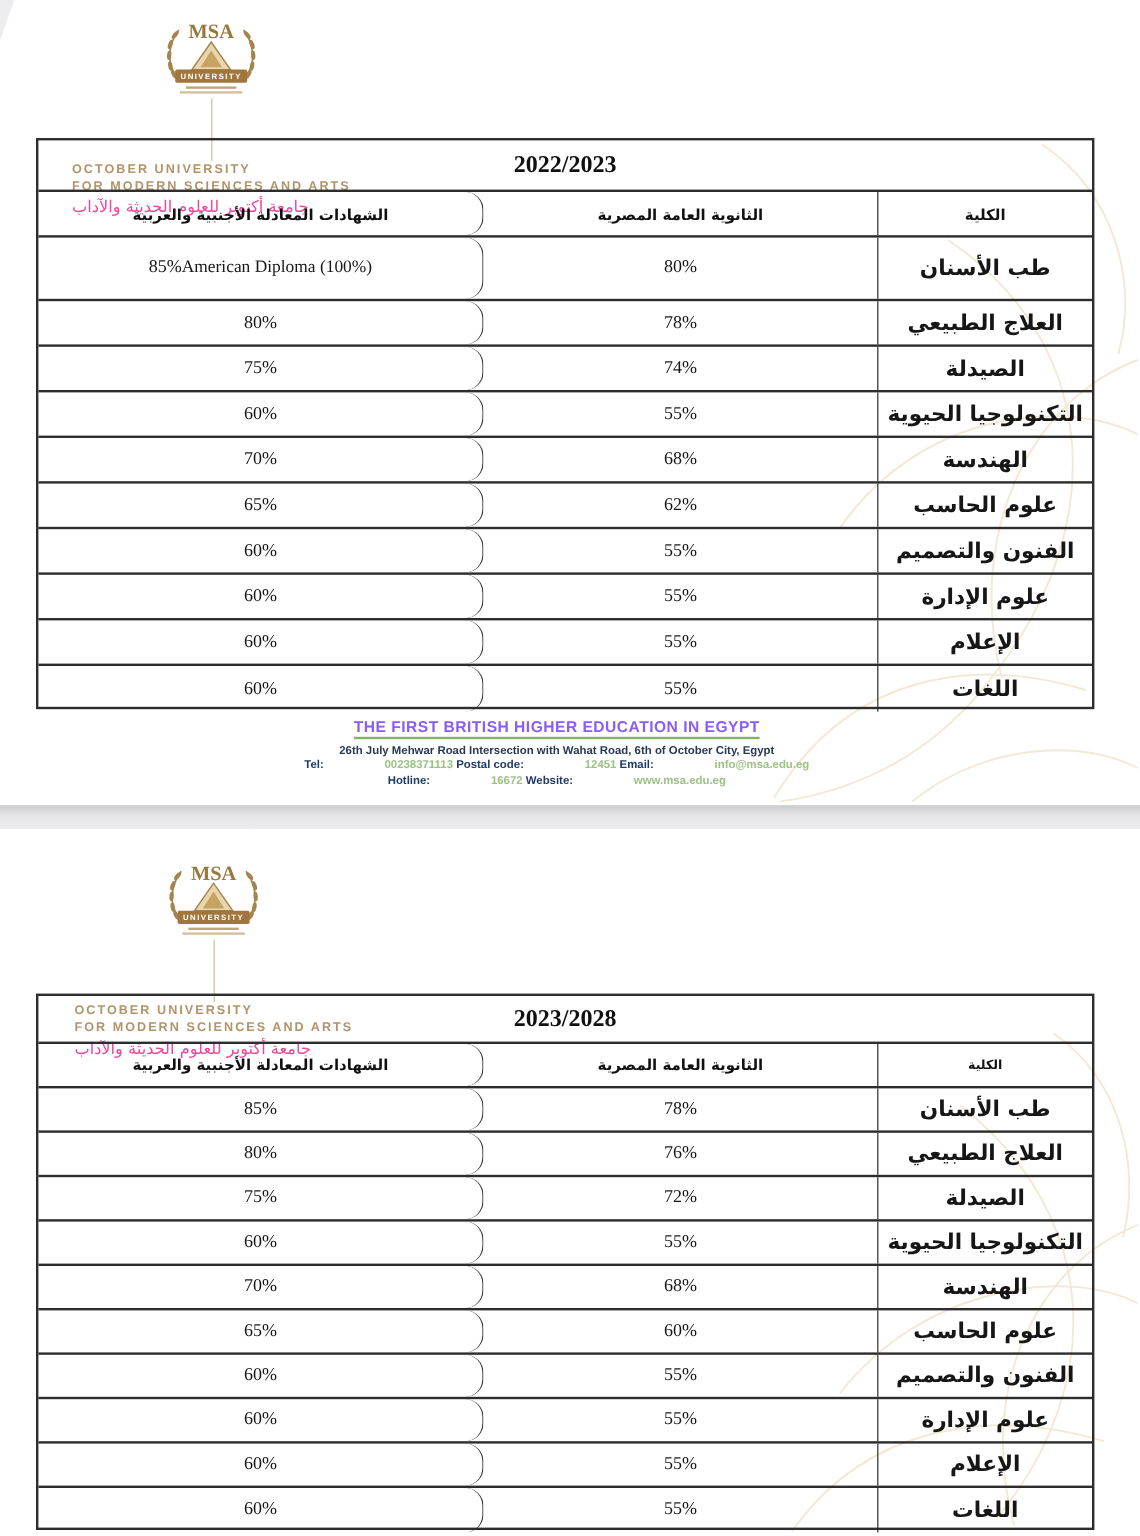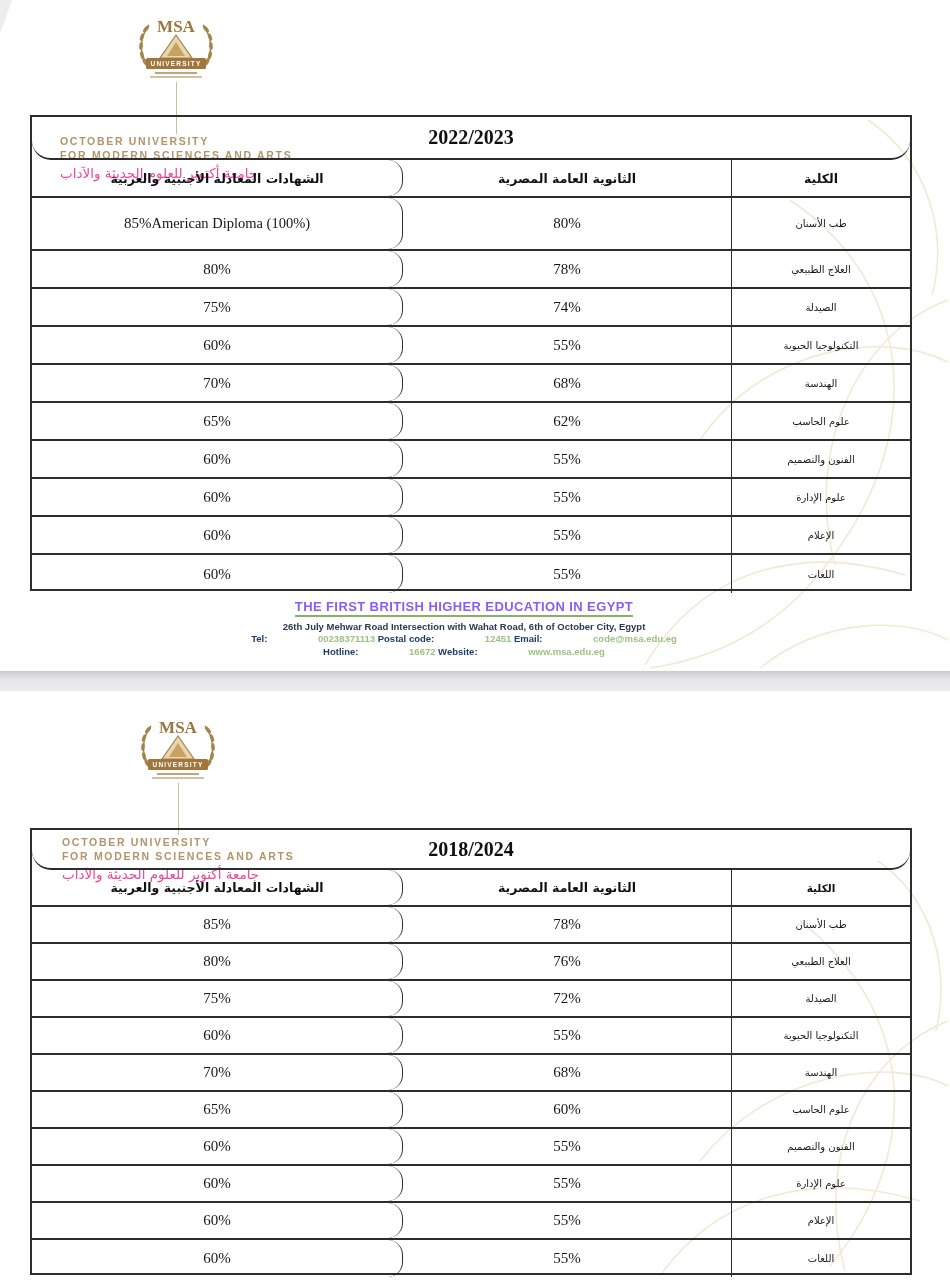--- a/index.html
+++ b/index.html
@@ -38,21 +38,21 @@
   
   .admtable{
     position:absolute;left:30px;width:882px;box-sizing:border-box;
     border:2px solid #2d2d2d;background:rgba(255,255,255,0);
   }
   .t1{top:115px;height:476px;}
   .t2{top:137px;height:447px;}
   .year-row{
     box-sizing:border-box;display:flex;align-items:center;justify-content:center;
     border-bottom:2px solid #2d2d2d;
-    font-family:"Liberation Serif","DejaVu Serif",serif;font-weight:bold;font-size:20px;color:#101010;border-radius:19px;
+    font-family:"Liberation Serif","DejaVu Serif",serif;font-weight:bold;font-size:20px;color:#101010;
   }
   .t1 .year-row{height:43px;}
   .t2 .year-row{height:40px;}
   .thead,.trow{display:grid;grid-template-columns:371px 329px 1fr;box-sizing:border-box;}
   .thead{border-bottom:2px solid #2d2d2d;}
   .t1 .thead{height:38px;}
   .t2 .thead{height:37px;}
   .thead .c{
     display:flex;align-items:center;justify-content:center;
     font-family:"DejaVu Sans",sans-serif;font-weight:bold;font-size:12.5px;color:#111;direction:rtl;
@@ -63,21 +63,21 @@
   .t1 .trow{height:38px;}
   .t1 .trow:first-child{height:53px;}
   .t2 .trow{height:37px;}
   .cell{
     display:flex;align-items:center;justify-content:center;
     font-family:"Liberation Serif","DejaVu Serif",serif;font-size:15px;color:#161616;
   }
   .c.eq,.cell.eq{border-right:1px solid #2d2d2d;border-radius:15px;}
   .c.eg,.cell.eg{border-right:1px solid #2d2d2d;}
   .cell.eq{flex-direction:row;line-height:19px;}
-  .cell.co{font-family:"DejaVu Sans",sans-serif;font-weight:normal;font-size:10px;direction:rtl;}
+  .cell.co{font-family:"DejaVu Sans",sans-serif;font-weight:bold;font-size:18px;direction:rtl;}
   .note{font-size:14.5px;}
 
   
   .pfooter{position:absolute;top:597px;left:2px;width:924px;text-align:center;}
   .tagline{
     display:inline-block;font-size:13px;font-weight:bold;color:#8b5cf6;letter-spacing:.4px;
     border-bottom:2px solid #84b463;padding-bottom:1px;
   }
   .addr{margin-top:4px;font-size:9.5px;font-weight:bold;color:#2b3852;}
   .cline{font-size:9.5px;font-weight:bold;line-height:13px;}
@@ -199,21 +199,21 @@
             <div class="cell eq">60%</div>
             <div class="cell eg">55%</div>
             <div class="cell co">اللغات</div>
           </div>
         </div>
     </div>
 
     <footer class="pfooter">
       <span class="tagline">THE FIRST BRITISH HIGHER EDUCATION IN EGYPT</span>
       <div class="addr">26th July Mehwar Road Intersection with Wahat Road, 6th of October City, Egypt</div>
-      <div class="cline"><span class="clabel">Tel: </span><span class="cvalue">00238371113</span><span class="clabel"> Postal code: </span><span class="cvalue">12451</span><span class="clabel"> Email: </span><span class="cvalue">code@msa.edu.eg</span></div>
+      <div class="cline"><span class="clabel">Tel: </span><span class="cvalue">00238371113</span><span class="clabel"> Postal code: </span><span class="cvalue">12451</span><span class="clabel"> Email: </span><span class="cvalue">info@msa.edu.eg</span></div>
       <div class="cline"><span class="clabel">Hotline: </span><span class="cvalue">16672</span><span class="clabel"> Website: </span><span class="cvalue">www.msa.edu.eg</span></div>
     </footer>
   </section>
 
   <div class="page-gap"></div>
 
   <section class="page page2">
     <svg class="wm" width="950" height="589" viewBox="0 0 950 589">
       <g stroke="#eee2c8" fill="none" stroke-width="1.6" opacity="0.75">
         <path d="M800,230 C915,320 925,460 830,575"></path>
@@ -252,21 +252,21 @@
       </svg>
       <span class="brand-sep"></span>
       <div class="brand-names">
         <span class="bn-en">OCTOBER UNIVERSITY</span>
         <span class="bn-en">FOR MODERN SCIENCES AND ARTS</span>
         <span class="bn-ar">جامعة أكتوبر للعلوم الحديثة والآداب</span>
       </div>
     </header>
 
     <div class="admtable t2">
-      <div class="year-row">2018/2024</div>
+      <div class="year-row">2023/2028</div>
       <div class="thead">
         <div class="c eq">الشهادات المعادلة الأجنبية والعربية</div>
         <div class="c eg">الثانوية العامة المصرية</div>
         <div class="c co">الكلية</div>
       </div>
       <div class="tbody">
           <div class="trow">
             <div class="cell eq">85%</div>
             <div class="cell eg">78%</div>
             <div class="cell co">طب الأسنان</div>

